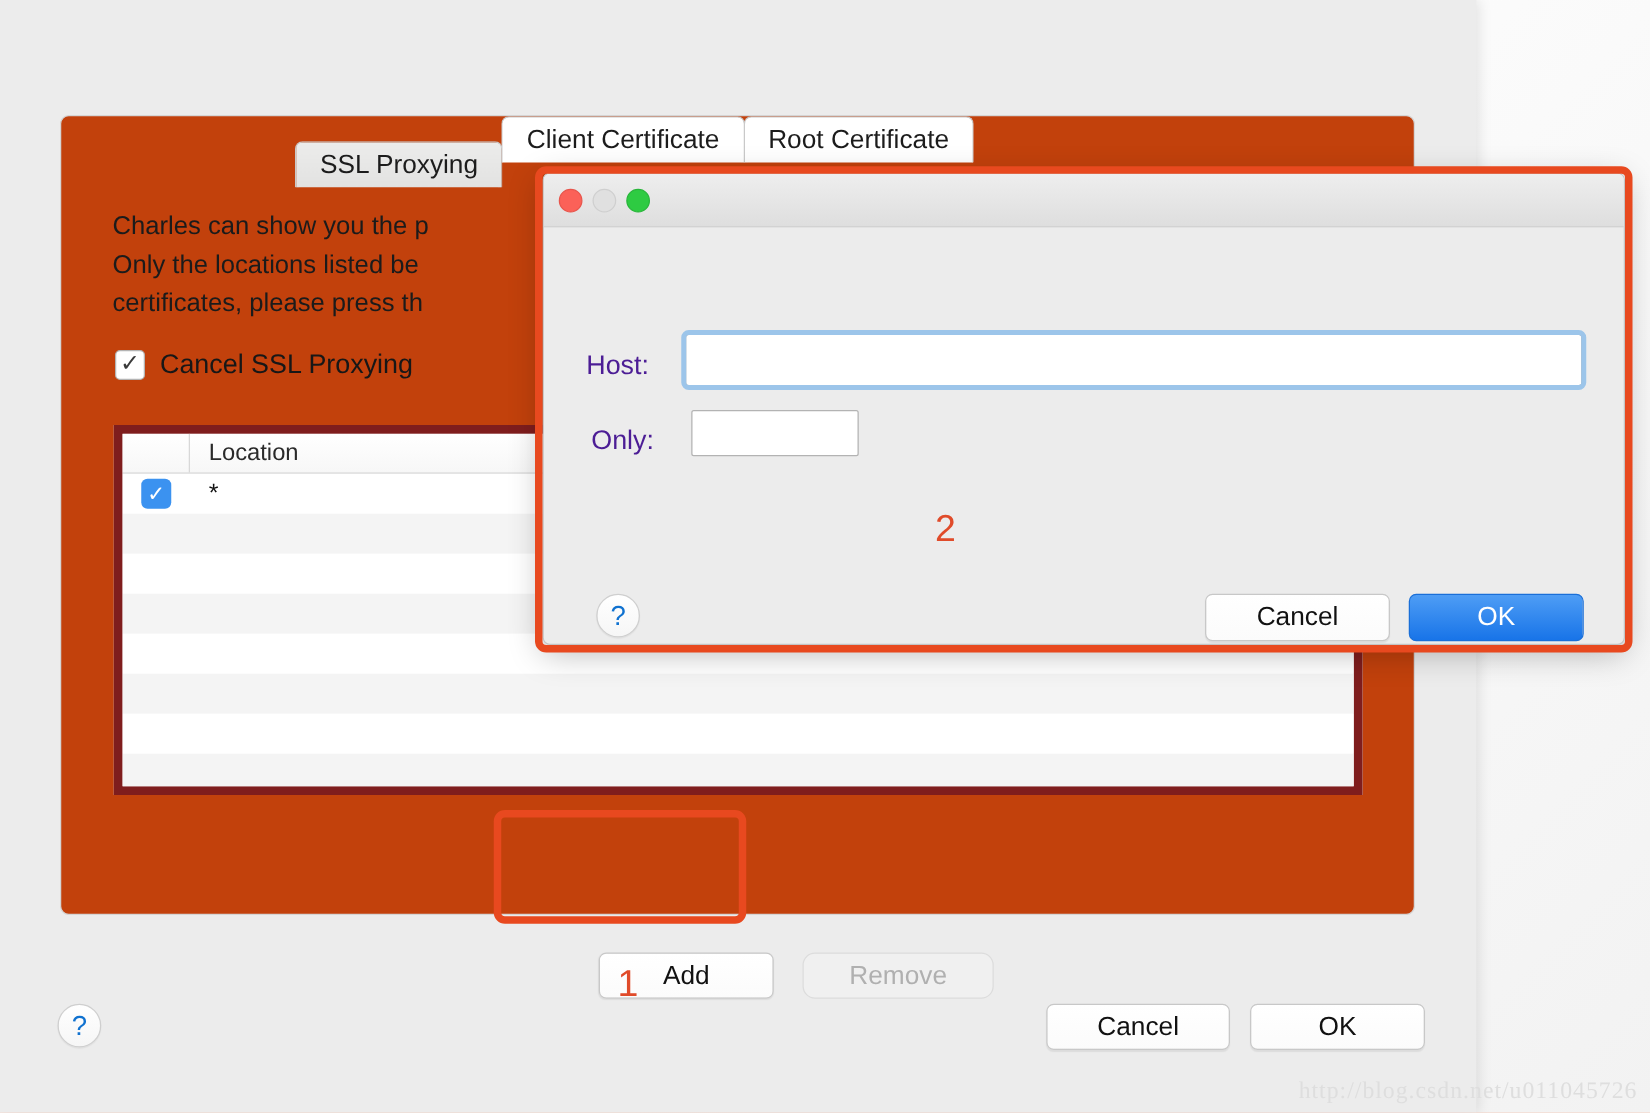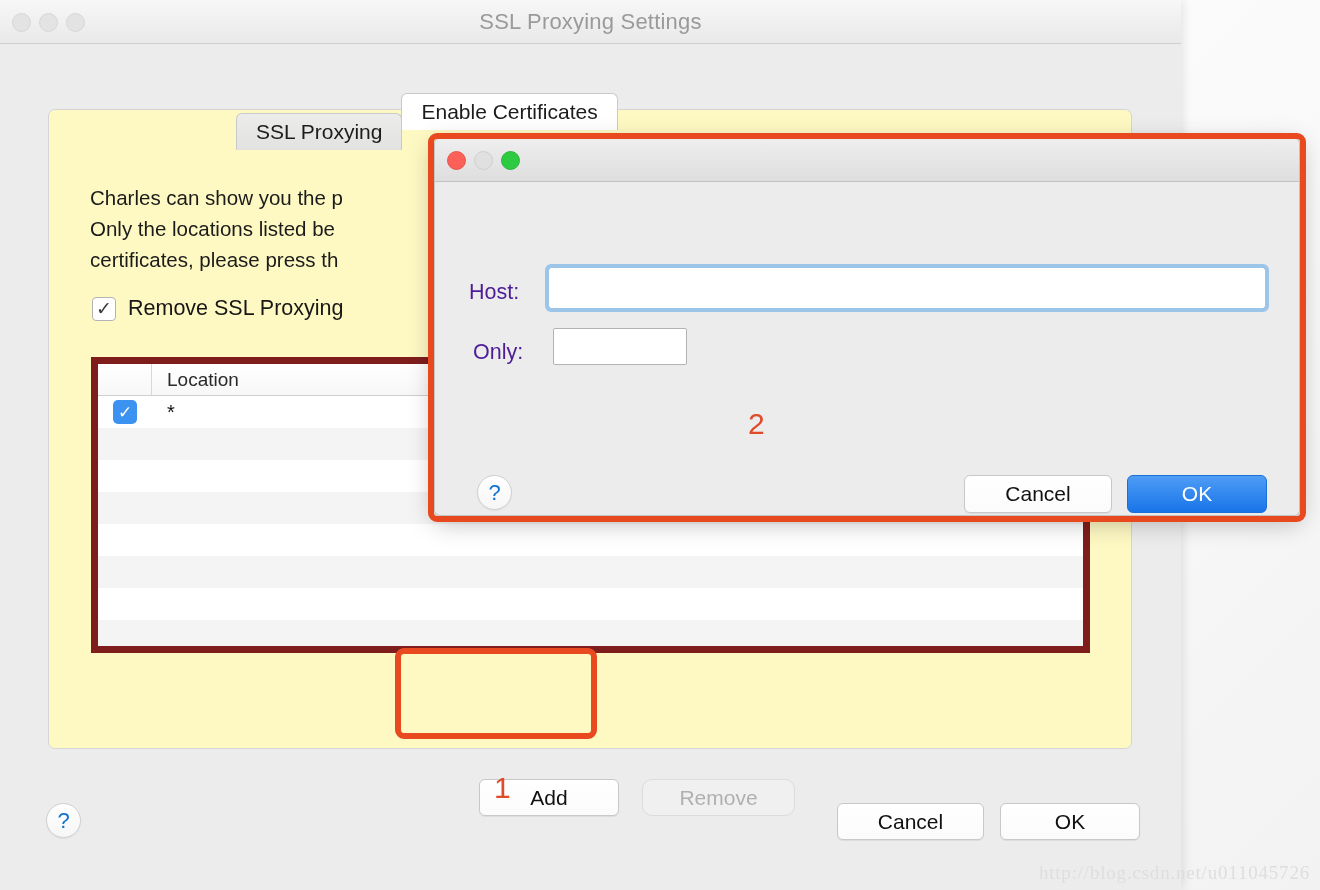--- a/index.html
+++ b/index.html
@@ -48,22 +48,22 @@
     border: 1px solid #c9c9c9; border-bottom: none;
     border-radius: 6px 6px 0 0; margin-right: -1px;
   }
   .tab.selected {
     background: linear-gradient(to bottom, #ececeb 0%, #e2e2e1 100%);
     margin-top: 20px;
   }
 
   
   .content-panel {
-    position: absolute; left: 48px; top: 109px; width: 1084px; height: 640px;
-    background: #fef9c3;
+    position: absolute; left: 48px; top: 92px; width: 1084px; height: 640px;
+    background: #c2410c;
     border: 1px solid #d5d5d5;
     border-radius: 7px;
   }
   .intro {
     position: absolute; left: 41px; top: 72px; width: 1000px;
     font-size: 20.5px; line-height: 31px; color: #1b1b1b;
   }
   .enable-row {
     position: absolute; left: 43px; top: 186px;
     display: flex; align-items: center; gap: 12px;
@@ -203,45 +203,38 @@
   }
 </style>
 </head>
 <body>
 
 <div id="root">
   <div class="page-bg"></div>
 
   <div class="main-window">
 
-    <div class="titlebar">
-      <div class="tl-lights">
-        <span class="tl-dot"></span>
-        <span class="tl-dot"></span>
-        <span class="tl-dot"></span>
-      </div>
-      <div class="win-title">SSL Proxying Settings</div>
-    </div>
 
     <div class="tabs">
       <div class="tab selected">SSL Proxying</div>
-      <div class="tab">Enable Certificates</div>
+      <div class="tab">Client Certificate</div>
+      <div class="tab">Root Certificate</div>
     </div>
 
     <div class="content-panel">
 
       <div class="intro">
         <div>Charles can show you the p</div>
         <div>Only the locations listed be</div>
         <div>certificates, please press th</div>
       </div>
 
       <div class="enable-row">
         <span class="cb-square">✓</span>
-        <span class="enable-label">Remove SSL Proxying</span>
+        <span class="enable-label">Cancel SSL Proxying</span>
       </div>
 
       <div class="table-wrap">
         <div class="t-head">
           <div class="cb-col"></div>
           <div class="loc-col">Location</div>
         </div>
         <div class="t-row odd">
           <div class="cb-col">
             <span class="cb-blue">✓</span>

